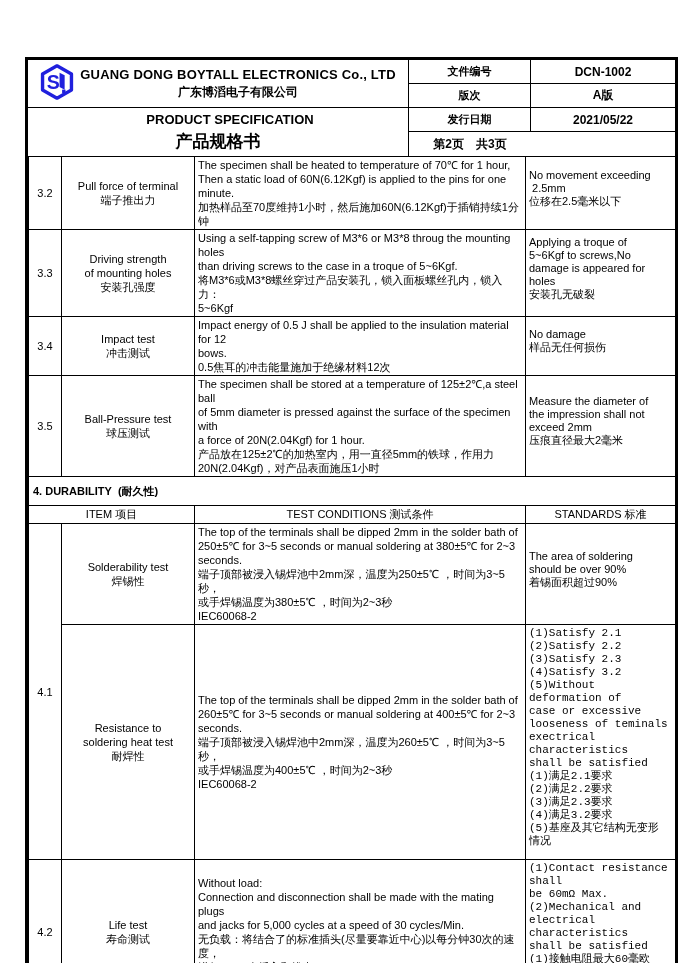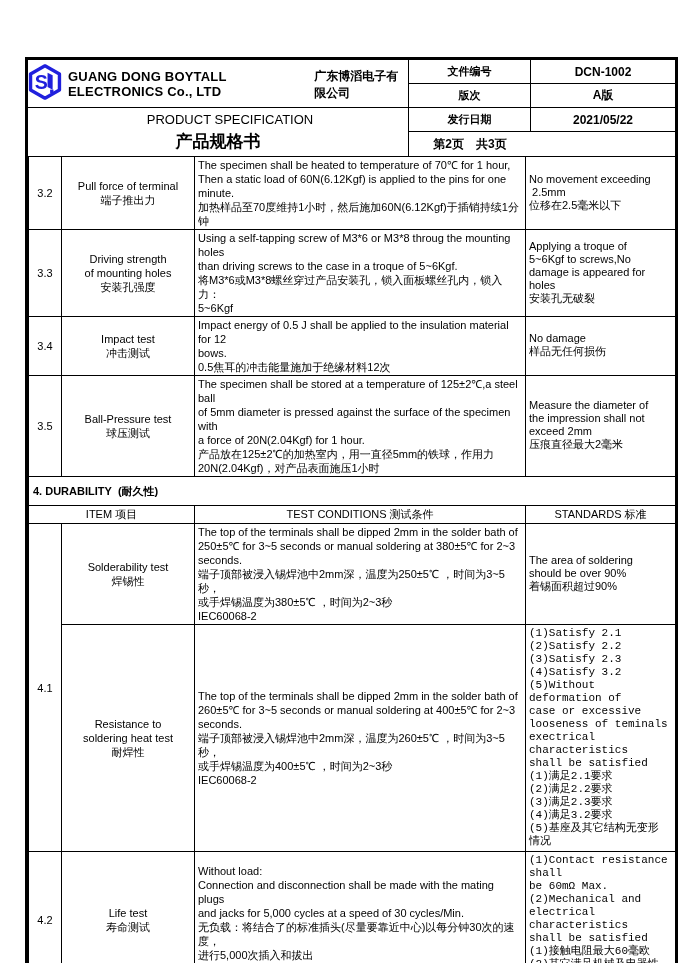--- a/index.html
+++ b/index.html
@@ -6,35 +6,35 @@
   html,body { width:700px; height:963px; background:#ffffff; font-family:"Liberation Sans",sans-serif; color:#000; }
   .page-box { position:absolute; left:25px; top:57px; width:653px; border:3px solid #000; background:#fff; }
 
   
   .hdr { display:grid; grid-template-columns:381px 122px 144px; grid-template-rows:repeat(4,24px); }
   .hdr > div { border-right:1px solid #000; border-bottom:1px solid #000; display:flex; align-items:center; justify-content:center; overflow:hidden; }
   .hdr .no-r { border-right:none;text-align:right; }
   .hdr .no-b { border-bottom:none; }
   .company { grid-column:1; grid-row:1 / 3; gap:6px; }
   .doctitle { grid-column:1; grid-row:3 / 5; flex-direction:column; }
-  .company-text { display:flex; align-items:center; }
+  .company-text { display:flex; flex-direction:column; align-items:center; }
   .company-en { font-size:13px; font-weight:bold; letter-spacing:0.2px; }
   .company-cn { font-size:12px; font-weight:bold; margin-top:2px; }
-  .doctitle-en { font-size:13px; font-weight:normal;margin-left:24px; }
+  .doctitle-en { font-size:13px; font-weight:bold;margin-left:24px; }
   .doctitle-cn { font-size:17px; font-weight:bold; margin-top:3px; }
   .hdr-label { font-size:11px; font-weight:bold; }
   .hdr-value { font-size:12px; font-weight:bold; }
 
   
   table.spec { width:647px; border-collapse:collapse; table-layout:fixed; }
   table.spec td { border:1px solid #000; font-size:11px; vertical-align:middle; overflow:hidden; }
   td.c-no { width:33px; text-align:center; }
   td.c-item { width:133px; text-align:center; line-height:14px; white-space:pre-line; }
   td.c-cond { width:331px; text-align:left; padding:1px 2px 1px 3px; line-height:14px; white-space:pre-line; }
-  td.c-std { width:150px; text-align:left; padding:1px 2px 3px 3px; line-height:13px; white-space:pre-line; }
+  td.c-std { width:150px; text-align:left; padding:1px 2px 11px 3px; line-height:13px; white-space:pre-line; }
   td.v-top { vertical-align:top; padding-top:2px;font-family:Liberation Mono, monospace; }
   td.sec-title { text-align:left; padding-left:4px; font-weight:bold; font-size:12px; }
   td.colhead { text-align:center; font-size:11px; }
 </style>
 </head>
 <body>
 
 <div class="page-box">
 
   <div class="hdr">

